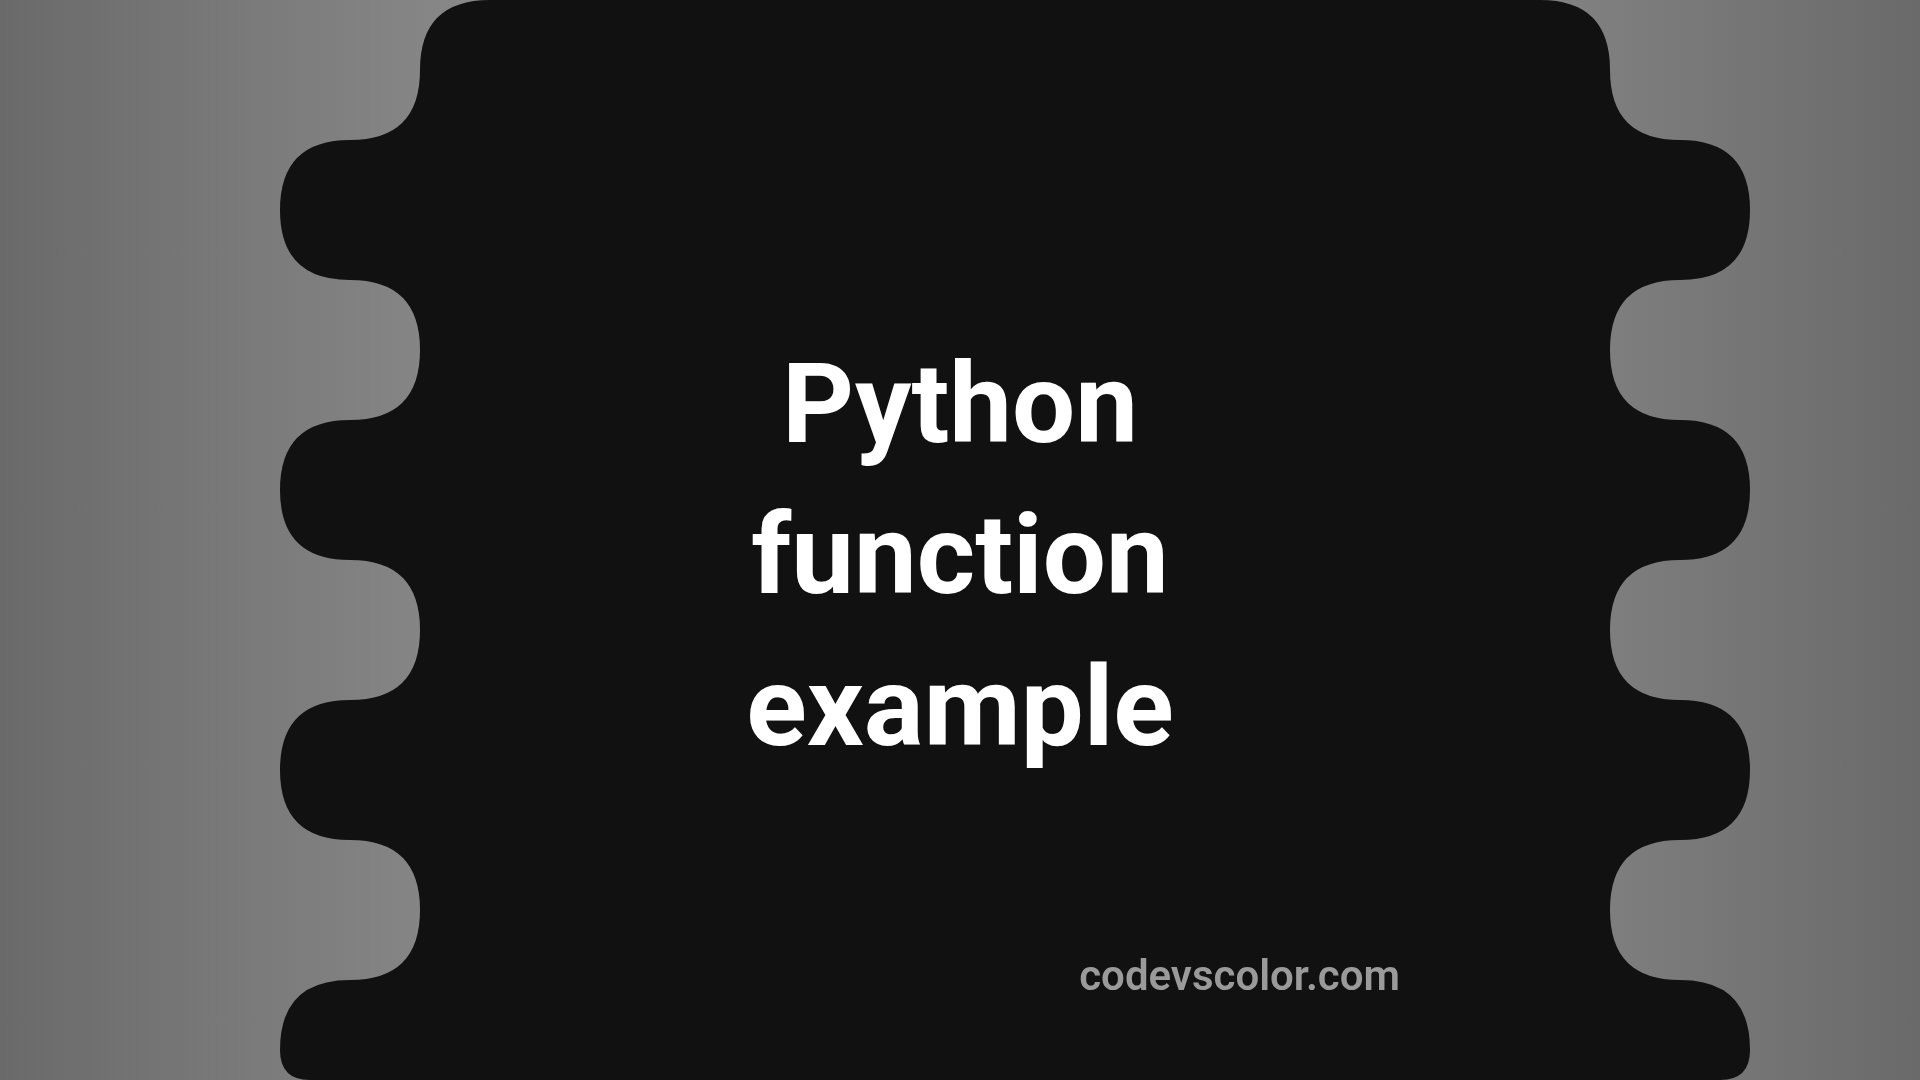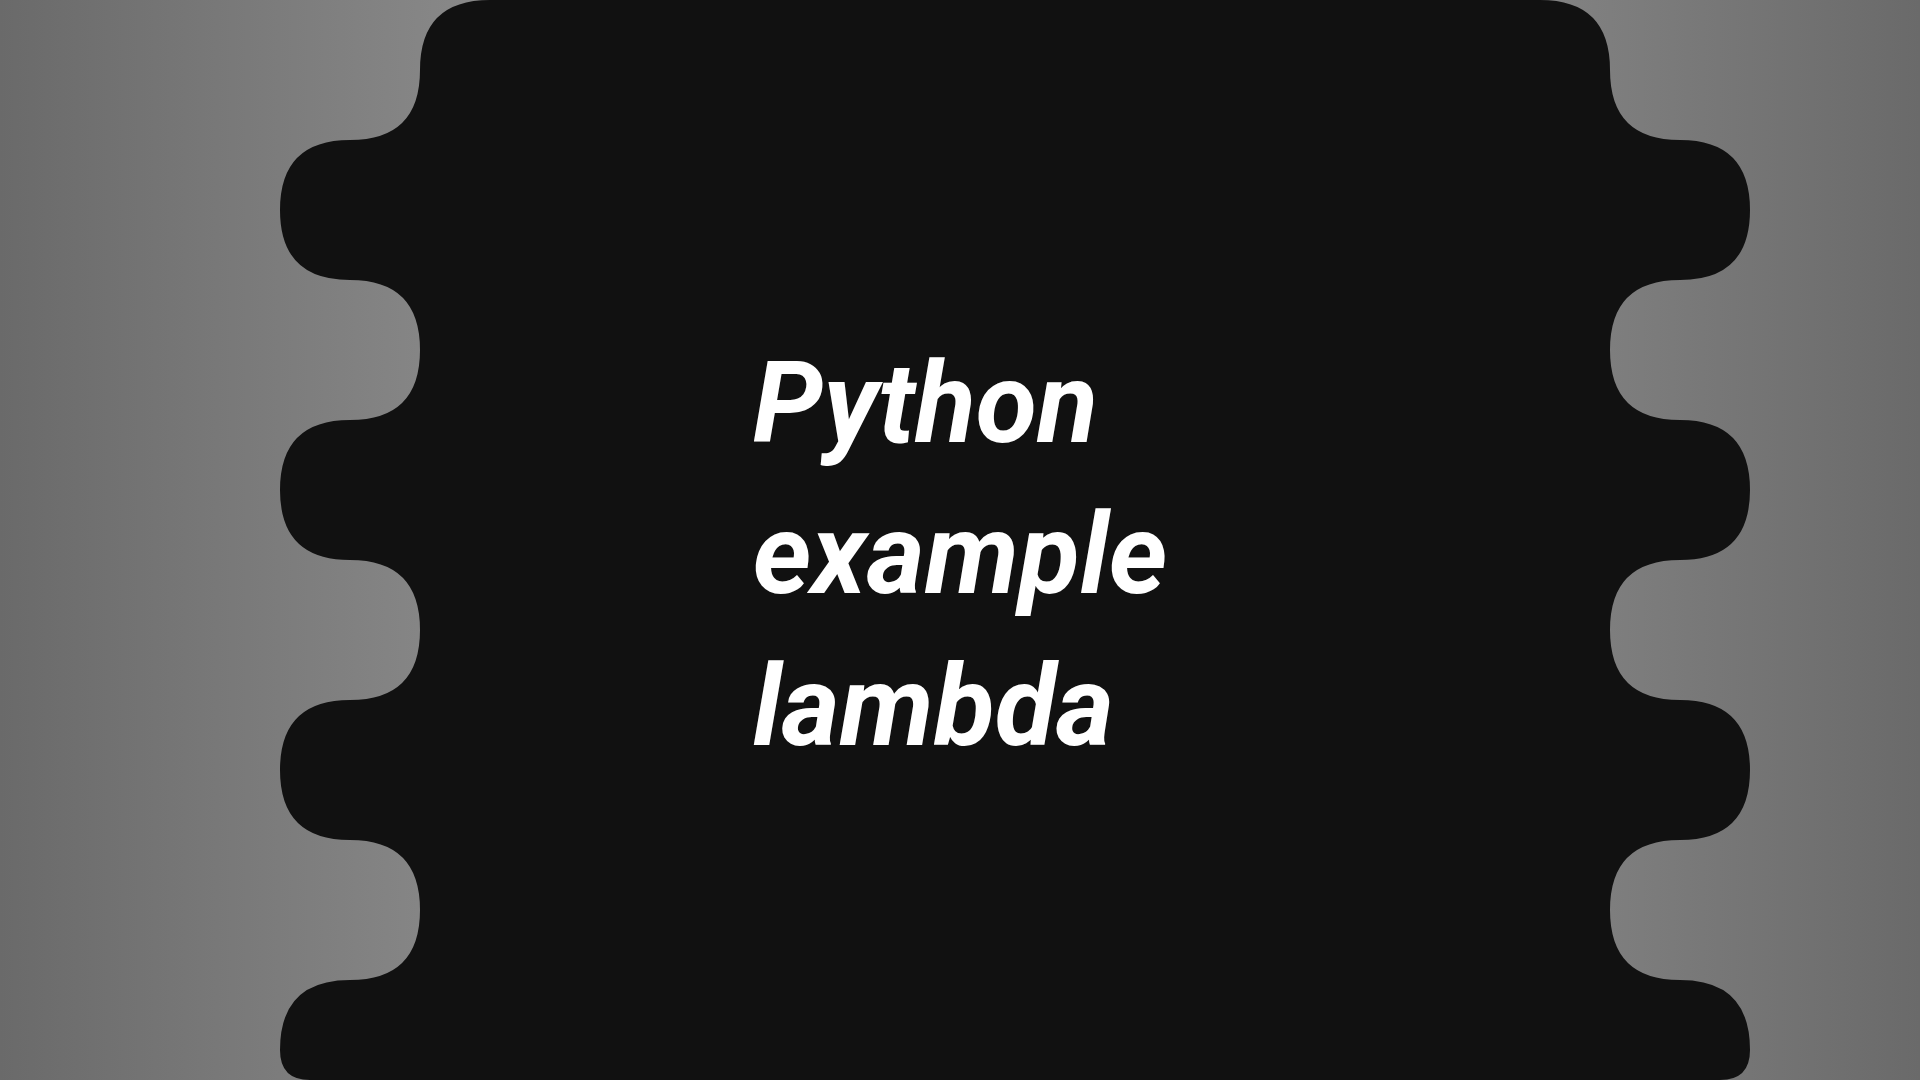--- a/index.html
+++ b/index.html
@@ -46,23 +46,22 @@
       flex-direction: column;
       align-items: center;
       justify-content: center;
       color: #ffffff;
     }
     
     .title {
       font-size: 112px;
       font-weight: 700;
       line-height: 1.35;
-      text-align: left;
+      text-align: center;
       margin-top: 30px;
-      font-style: italic;
     }
     
     .site-url {
       position: absolute;
       bottom: 80px;
       right: 380px;
       font-size: 42px;
       font-weight: 600;
       color: #9a9a9a;
     }
@@ -108,17 +107,18 @@
       Q 140,140 210,140
       Q 280,140 280,70
       Q 280,0 350,0
       Z
     "></path>
   </svg>
 
   <div class="content">
     <div class="title">
       <div>Python</div>
+      <div>function</div>
       <div>example</div>
-      <div>lambda</div>
     </div>
+    <div class="site-url">codevscolor.com</div>
   </div>
 </div>
 
 </body></html>

